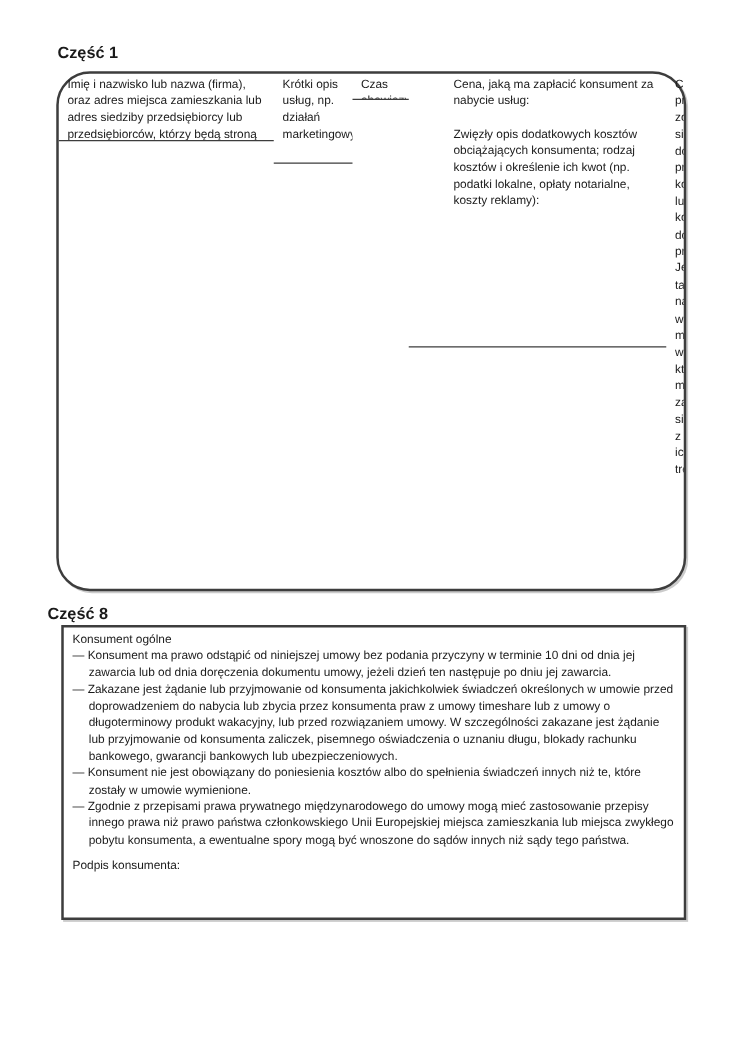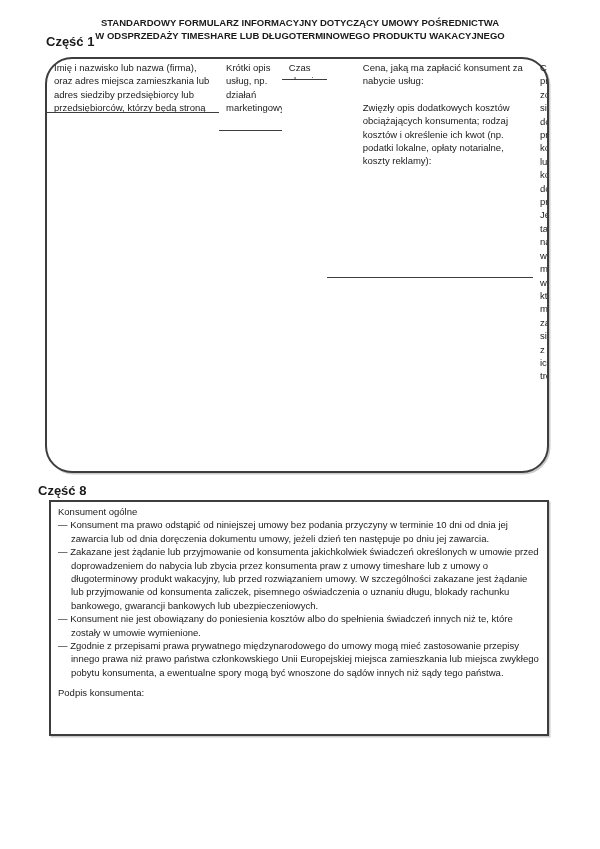--- a/index.html
+++ b/index.html
@@ -75,24 +75,20 @@
   }
   .signature {
     margin-top: 7px;
   }
 </style>
 </head>
 <body>
 
 <div class="page">
 
-  <div class="doc-title">
-    <div>STANDARDOWY FORMULARZ INFORMACYJNY DOTYCZĄCY UMOWY POŚREDNICTWA</div>
-    <div>W ODSPRZEDAŻY TIMESHARE LUB DŁUGOTERMINOWEGO PRODUKTU WAKACYJNEGO</div>
-  </div>
 
   <div class="part-label part1-label">Część 1</div>
 
   <div class="box box1">
     <div class="sec sec-1">
       <div>Imię i nazwisko lub nazwa (firma), oraz adres miejsca zamieszkania lub adres siedziby przedsiębiorcy lub przedsiębiorców, którzy będą stroną umowy:</div>
     </div>
     <div class="sec sec-2">
       <div>Krótki opis usług, np. działań marketingowych:</div>
     </div>

